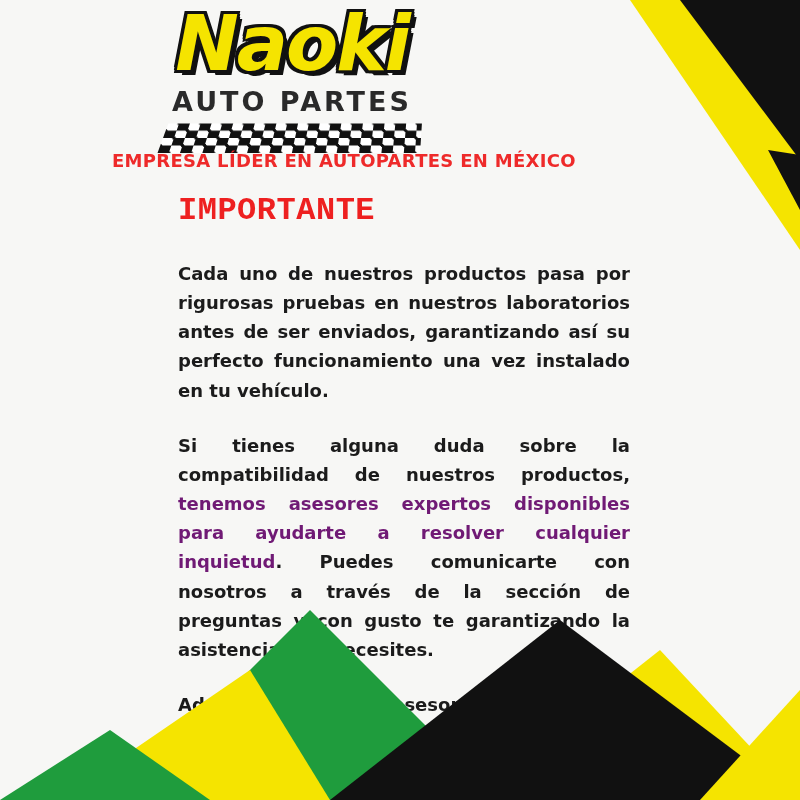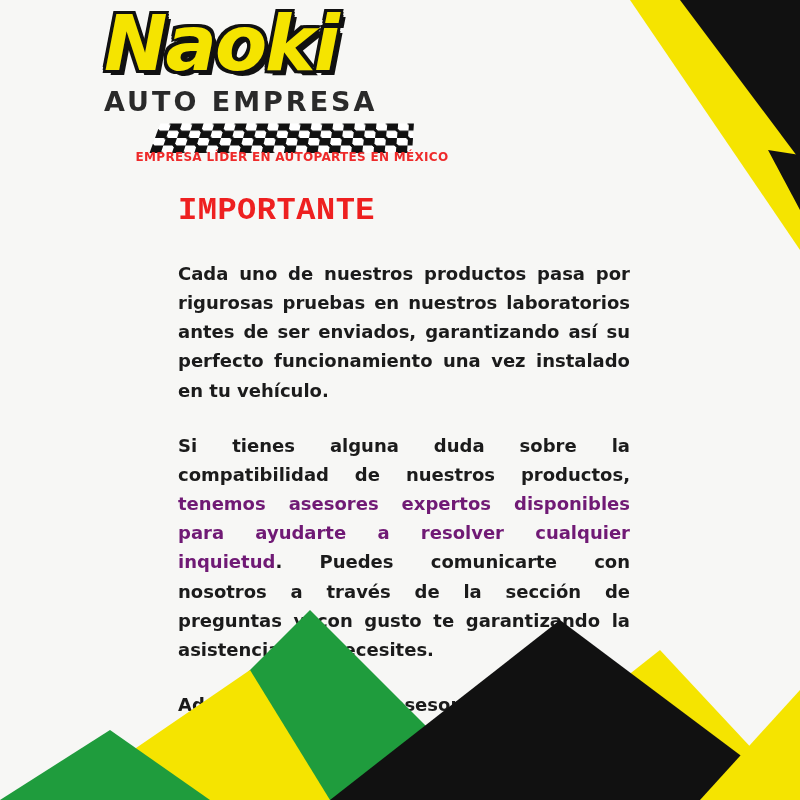--- a/index.html
+++ b/index.html
@@ -28,23 +28,23 @@
     top: 0; right: 0; width: 320px; height: 250px;
   }
   
   .deco-bottom {
     left: 0; bottom: 0; width: 800px; height: 190px;
   }
 
   
   .logo-block {
     position: absolute;
-    left: 104px; top: 6px;
+    left: 112px; top: 6px;
     width: 360px;
-    text-align: left;
+    text-align: center;
   }
   .logo-wordmark {
     font-family: "DejaVu Sans", sans-serif;
     font-size: 76px;
     font-weight: bold;
     font-style: italic;
     color: #f5e400;
     letter-spacing: -2px;
     line-height: 1;
     text-shadow:
@@ -71,23 +71,22 @@
       linear-gradient(45deg, #111 25%, transparent 25%, transparent 75%, #111 75%);
     background-size: 22px 15px;
     background-position: 0 0, 11px 7.5px;
     background-color: #ffffff;
     transform: skewX(-12deg) perspective(120px) rotateX(8deg);
   }
   .tagline {
     position: absolute;
     left: 112px; top: 150px;
     width: 360px;
-    text-align: center;
     font-family: "DejaVu Sans", sans-serif;
-    font-size: 12px;
+    font-size: 18px;
     font-weight: bold;
     color: #ee2a2a;
     letter-spacing: 0.3px;
     white-space: nowrap;
   }
 
   
   .content {
     position: absolute;
     left: 178px; top: 192px;
@@ -121,21 +120,21 @@
   <svg class="deco deco-tr-yellow" viewBox="0 0 320 250" preserveAspectRatio="none">
     <polygon points="320,0 320,250 150,0" fill="#f5e400"></polygon>
   </svg>
   <svg class="deco deco-tr-black" viewBox="0 0 300 210" preserveAspectRatio="none">
     <polygon points="300,0 300,160 180,0" fill="#111111"></polygon>
     <polygon points="300,155 300,210 268,150" fill="#111111"></polygon>
   </svg>
 
   <div class="logo-block">
     <div class="logo-wordmark">Naoki</div>
-    <div class="logo-sub">AUTO EMPRESA</div>
+    <div class="logo-sub">AUTO PARTES</div>
     <div class="checker"></div>
   </div>
   <div class="tagline">EMPRESA LÍDER  EN AUTOPARTES EN MÉXICO</div>
 
   <div class="content">
     <div class="title">IMPORTANTE</div>
 
     <p class="para">Cada uno de nuestros productos pasa por rigurosas pruebas en nuestros laboratorios antes de ser enviados, garantizando así su perfecto funcionamiento una vez instalado en tu vehículo.</p>
 
     <p class="para">

